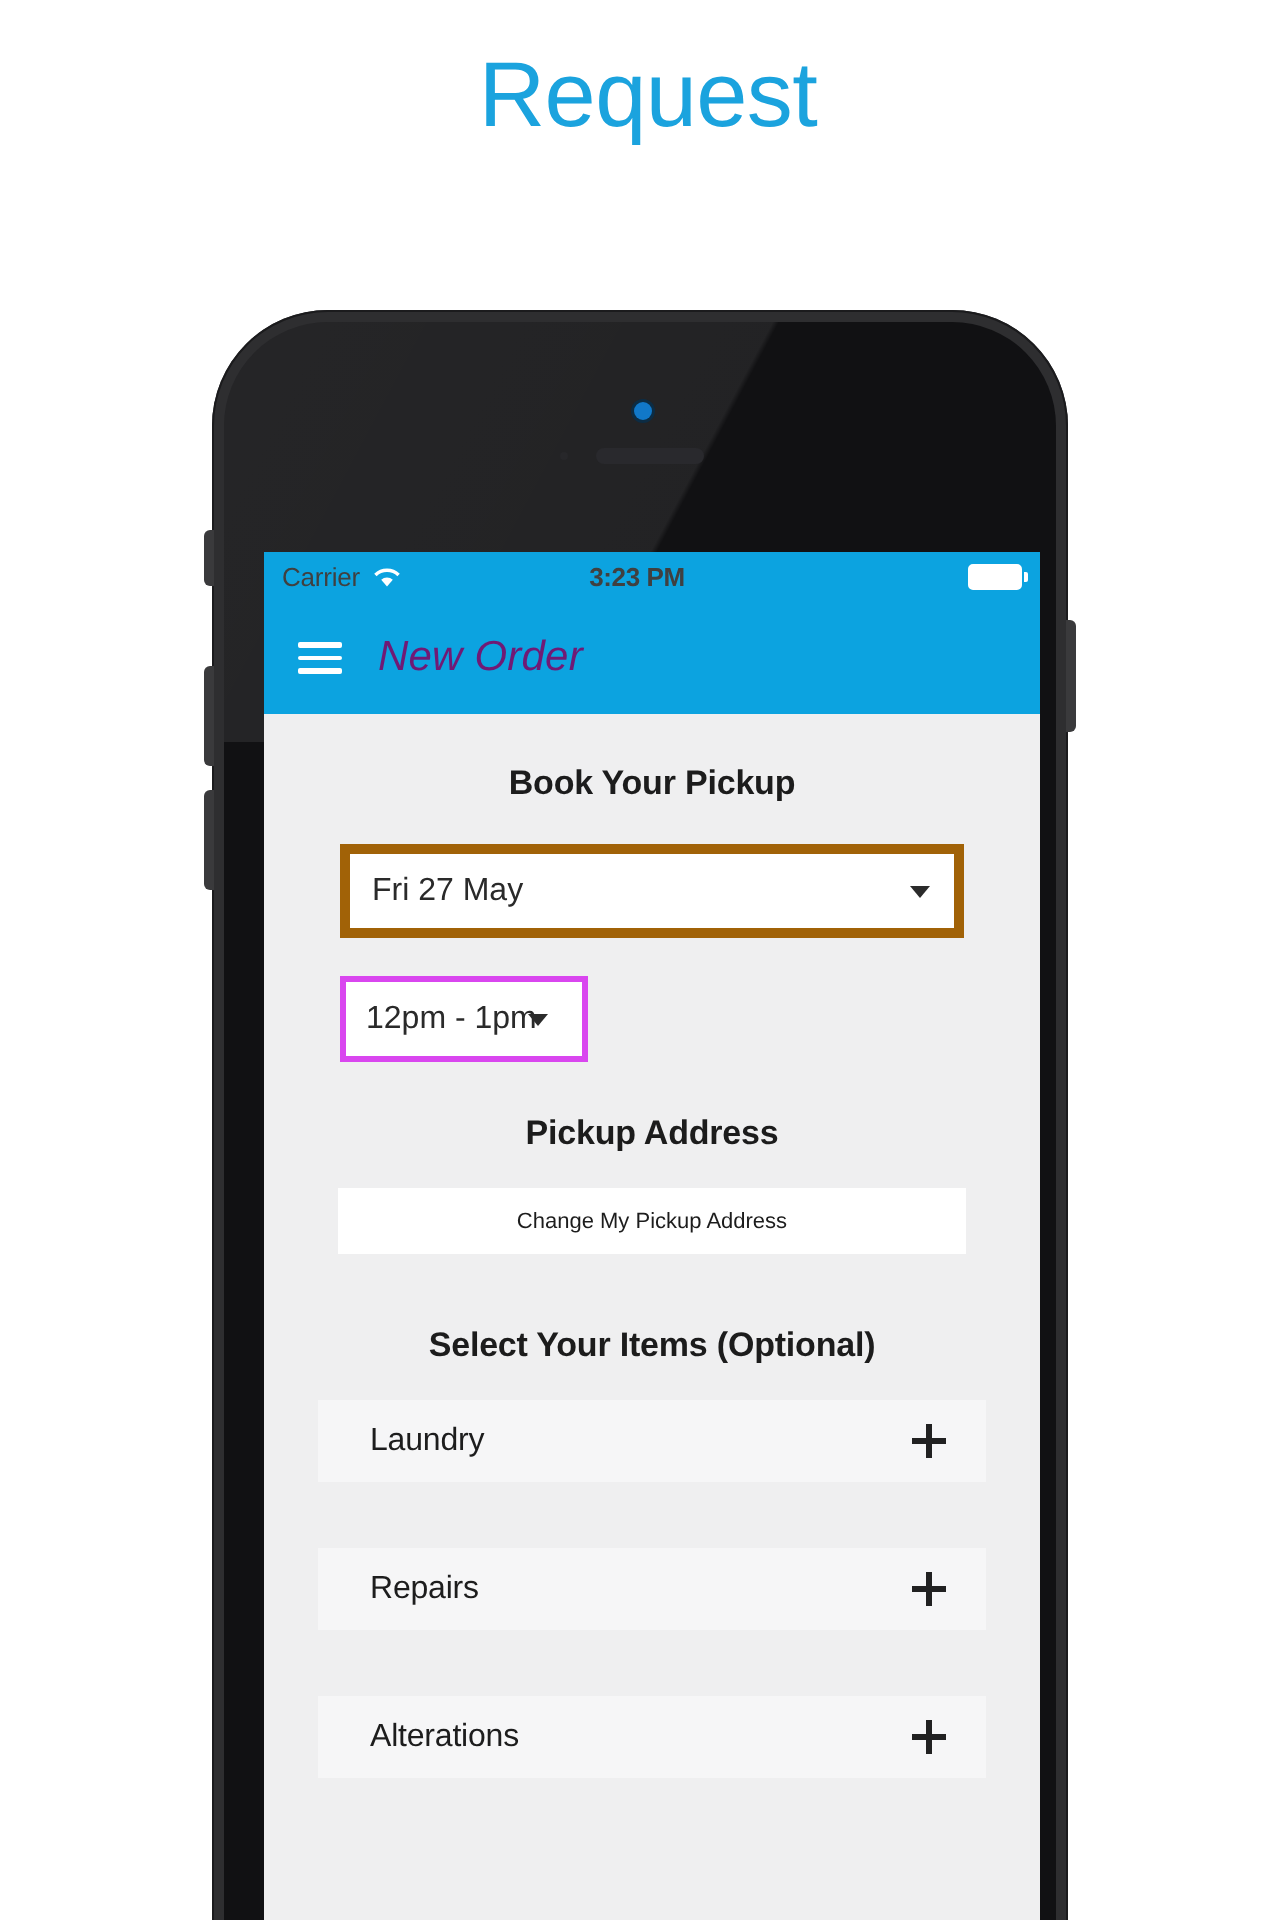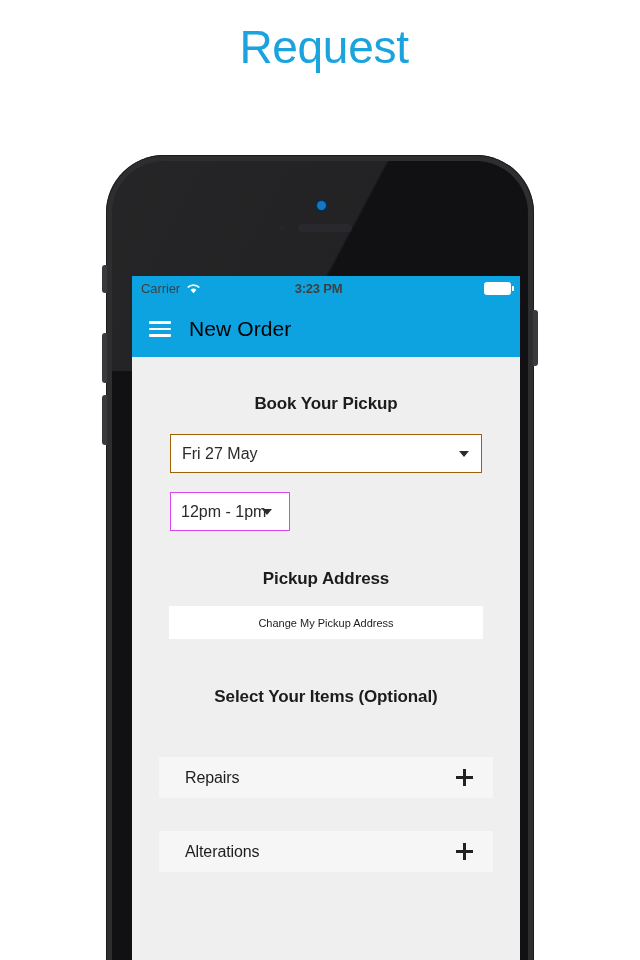--- a/index.html
+++ b/index.html
@@ -188,73 +188,73 @@
     gap: 4px;
     cursor: pointer;
   }
   .hamburger span {
     display: block;
     height: 2.5px;
     background: #ffffff;
     border-radius: 1px;
   }
   .nav-title {
-    color: #000000;
+    color: #701a75;
     font-size: 21px;
     margin-left: 18px;
     letter-spacing: 0.1px;
+    font-style: italic;
   }
 
   
   .content {
     position: relative;
     height: 652px;
     background: #efeff0;
     overflow: hidden;
   }
   .section-title {
     text-align: center;
     font-size: 17px;
     font-weight: bold;
     color: #1c1c1c;
     letter-spacing: -0.1px;
-    margin-top: 12px;
   }
   .sec-book { padding-top: 25px; }
   .sec-addr { padding-top: 26px; }
   .sec-items { padding-top: 36px; }
 
   .field-date {
     margin: 20px 38px 0 38px;
     height: 37px;
     background: #ffffff;
-    border: 1px solid #a16207;
+    border: 5px solid #a16207;
     display: flex;
     align-items: center;
     padding: 0 11px;
     position: relative;
   }
   .field-date .val {
     font-size: 16px;
     color: #2a2a2a;
   }
   .caret {
     width: 0; height: 0;
     border-left: 5px solid transparent;
     border-right: 5px solid transparent;
     border-top: 6px solid #2b2b2b;
   }
   .field-date .caret { position: absolute; right: 12px; }
 
   .field-time {
-    margin: 19px 0 12px 38px;
+    margin: 19px 0 0 38px;
     width: 104px;
     height: 37px;
     background: #ffffff;
-    border: 1px solid #d946ef;
+    border: 3px solid #d946ef;
     display: flex;
     align-items: center;
     padding: 0 4px 0 10px;
     position: relative;
   }
   .field-time .val {
     font-size: 16px;
     color: #2a2a2a;
     white-space: nowrap;
   }
@@ -360,20 +360,24 @@
           <span class="val">12pm - 1pm</span>
           <span class="caret"></span>
         </div>
 
         <div class="section-title sec-addr">Pickup Address</div>
         <div class="addr-button">Change My Pickup Address</div>
 
         <div class="section-title sec-items">Select Your Items (Optional)</div>
         <div class="spacer-items"></div>
 
+        <div class="item-row">
+          <span class="item-label">Laundry</span>
+          <span class="plus-icon"></span>
+        </div>
         <div class="item-row-gap" style="height:33px"></div>
 
         <div class="item-row">
           <span class="item-label">Repairs</span>
           <span class="plus-icon"></span>
         </div>
         <div class="item-row-gap" style="height:33px"></div>
 
         <div class="item-row">
           <span class="item-label">Alterations</span>

